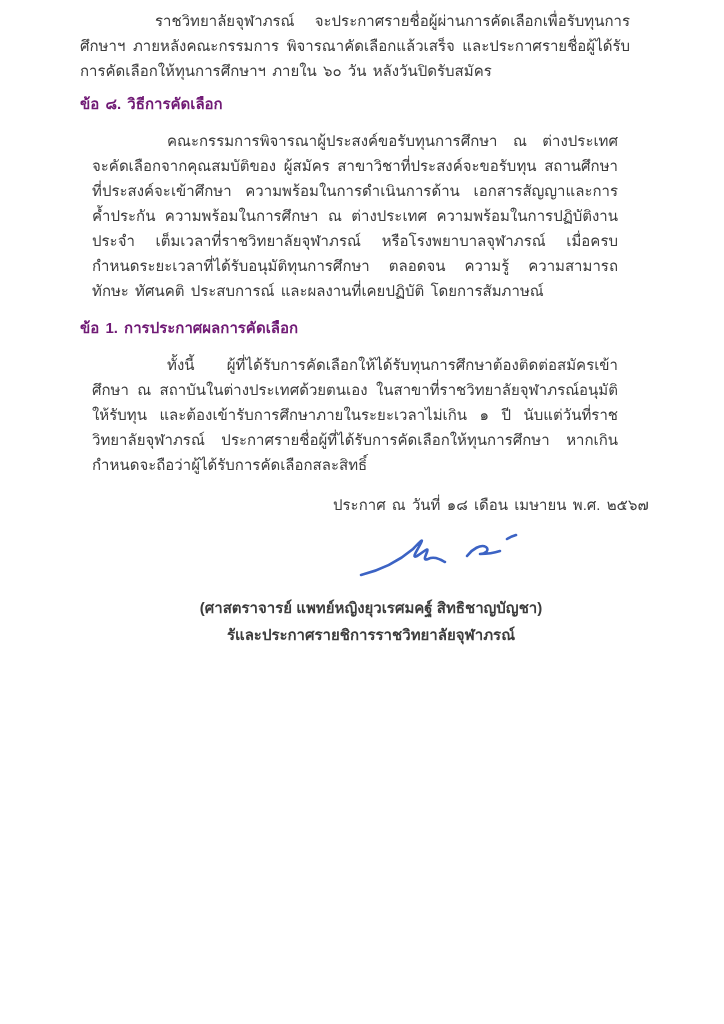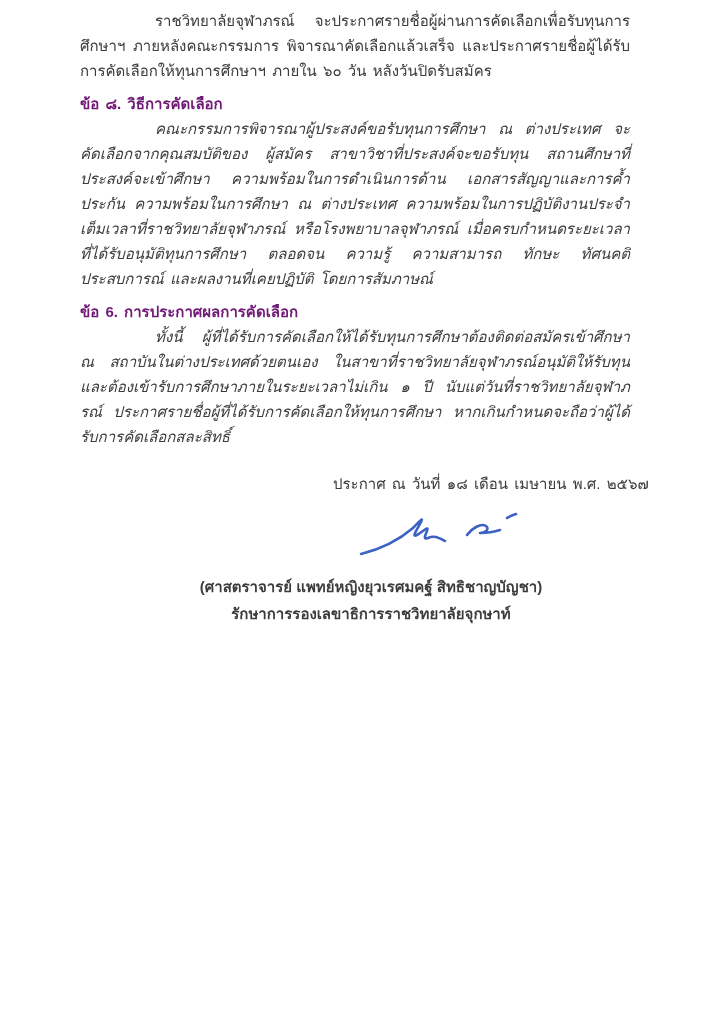--- a/index.html
+++ b/index.html
@@ -26,23 +26,23 @@
     text-indent: 75px;
     word-spacing: 2px;
   }
   .heading {
     margin: 8px 0 0 0;
     font-weight: bold;
     color: #701a75;
     text-align: left;
     text-indent: 0;
   }
-  .section-body .para { margin: 0; font-style: italic; }
+  .section-body .para { margin: 12px; }
   .date-line {
-    margin-top: 22px;
+    margin-top: 15px;
     margin-left: 253px;
     text-align: right;
     text-indent: 0;
     white-space: nowrap;
   }
   .sig-wrap {
     margin-top: 8px;
     margin-left: 165px;
     width: 400px;
     text-align: center;
@@ -65,36 +65,36 @@
   <p class="para">ราชวิทยาลัยจุฬาภรณ์ จะประกาศรายชื่อผู้ผ่านการคัดเลือกเพื่อรับทุนการศึกษาฯ ภายหลังคณะกรรมการ พิจารณาคัดเลือกแล้วเสร็จ และประกาศรายชื่อผู้ได้รับการคัดเลือกให้ทุนการศึกษาฯ ภายใน ๖๐ วัน หลังวันปิดรับสมัคร</p>
 
   <div>
     <p class="para heading">ข้อ ๘. วิธีการคัดเลือก</p>
     <div class="section-body">
       <p class="para">คณะกรรมการพิจารณาผู้ประสงค์ขอรับทุนการศึกษา ณ ต่างประเทศ จะคัดเลือกจากคุณสมบัติของ ผู้สมัคร สาขาวิชาที่ประสงค์จะขอรับทุน สถานศึกษาที่ประสงค์จะเข้าศึกษา ความพร้อมในการดำเนินการด้าน เอกสารสัญญาและการค้ำประกัน ความพร้อมในการศึกษา ณ ต่างประเทศ ความพร้อมในการปฏิบัติงานประจำ เต็มเวลาที่ราชวิทยาลัยจุฬาภรณ์ หรือโรงพยาบาลจุฬาภรณ์ เมื่อครบกำหนดระยะเวลาที่ได้รับอนุมัติทุนการศึกษา ตลอดจน ความรู้ ความสามารถ ทักษะ ทัศนคติ ประสบการณ์ และผลงานที่เคยปฏิบัติ โดยการสัมภาษณ์</p>
     </div>
   </div>
 
   <div>
-    <p class="para heading">ข้อ 6. การประกาศผลการคัดเลือก</p>
+    <p class="para heading">ข้อ 1. การประกาศผลการคัดเลือก</p>
     <div class="section-body">
       <p class="para">ทั้งนี้ ผู้ที่ได้รับการคัดเลือกให้ได้รับทุนการศึกษาต้องติดต่อสมัครเข้าศึกษา ณ สถาบันในต่างประเทศด้วยตนเอง ในสาขาที่ราชวิทยาลัยจุฬาภรณ์อนุมัติให้รับทุน และต้องเข้ารับการศึกษาภายในระยะเวลาไม่เกิน ๑ ปี นับแต่วันที่ราชวิทยาลัยจุฬาภรณ์ ประกาศรายชื่อผู้ที่ได้รับการคัดเลือกให้ทุนการศึกษา หากเกินกำหนดจะถือว่าผู้ได้รับการคัดเลือกสละสิทธิ์</p>
     </div>
   </div>
 
   <p class="para date-line">ประกาศ ณ วันที่ ๑๘ เดือน เมษายน พ.ศ. ๒๕๖๗</p>
 
   <div class="sig-wrap">
     <svg class="sig-svg" width="180" height="58" viewBox="0 0 180 58" fill="none" xmlns="http://www.w3.org/2000/svg">
       <g stroke="#3c63c4" stroke-width="2.6" stroke-linecap="round" stroke-linejoin="round" fill="none">
         <path d="M6,50 C26,45 44,36 58,24 C64,18 69,12 66,18 C62,26 56,34 62,31 C69,27 74,21 72,27 C70,32 68,36 73,34 C79,31 84,34 90,37"></path>
         <path d="M112,31 C117,24 126,19 131,22 C135,25 130,29 125,29 C131,29 139,28 145,26"></path>
         <path d="M152,14 C155,12 158,11 161,10"></path>
       </g>
     </svg>
   </div>
 
   <div class="signer-block">
     <p class="signer-line">(ศาสตราจารย์ แพทย์หญิงยุวเรศมคฐ์ สิทธิชาญบัญชา)</p>
-    <p class="signer-line">รักษาการรองเลขาธิการราชวิทยาลัยจุกษาท์</p>
+    <p class="signer-line">รัและประกาศรายชิการราชวิทยาลัยจุฬาภรณ์</p>
   </div>
 
 </div>
 
 </body></html>

